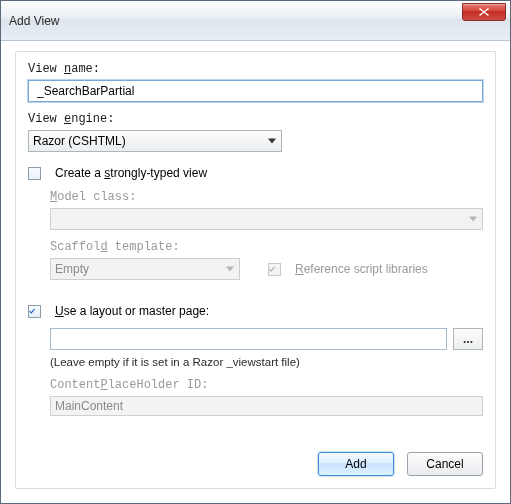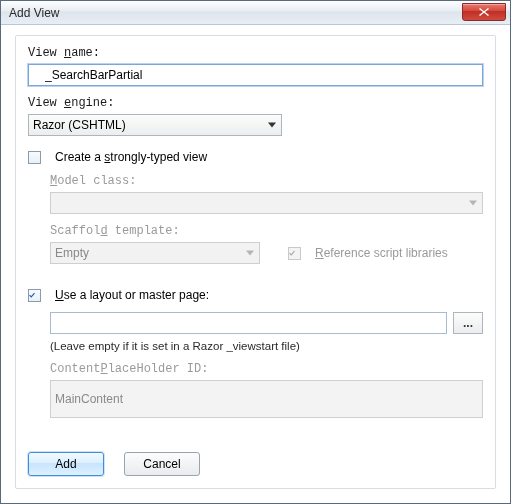--- a/index.html
+++ b/index.html
@@ -14,21 +14,21 @@
   }
   .window {
     width: 511px;
     height: 504px;
     border: 1px solid #5a6a7a;
     background: #fff;
     display: flex;
     flex-direction: column;
   }
   .titlebar {
-    height: 24px;
+    height: 40px;
     background: linear-gradient(#fdfefe, #e8edf3 45%, #dde4ec 46%, #e8eef5);
     border-bottom: 1px solid #b9c6d3;
     display: flex;
     align-items: center;
     padding: 0 2px 0 8px;
     position: relative;
   }
   .titlebar .title {
     color: #2a2a2a;
     font-size: 12px;
@@ -67,21 +67,21 @@
   .field-label {
     color: #1a1a1a;
     margin-bottom: 4px;
     font-family: Liberation Mono, monospace;
   }
   .text-input {
     width: 100%;
     height: 22px;
     border: 1px solid #a7bcd2;
     background: #fff;
-    padding: 2px 16px;
+    padding: 2px 8px;
     font-family: inherit;
     font-size: 12px;
     outline: none;
   }
   .text-input.focus {
     border-color: #7aa7d9;
     box-shadow: 0 0 0 1px rgba(122,167,217,.5);
   }
   .combo {
     width: 254px;
@@ -133,21 +133,21 @@
   .checkbox svg { display:none; }
   .checkbox.disabled {
     border-color: #c9c9c9;
     background: #f3f3f3;
   }
   .spacer-v { height: 10px; }
   .indent { margin-left: 22px; }
   .disabled-text { color: #9a9a9a; }
   .text-readonly {
     width: 100%;
-    height: 38px;
+    height: 20px;
     border: 1px solid #cfcfcf;
     background: #f3f3f3;
     padding: 2px 4px;
     color: #8a8a8a;
     display: flex;
     align-items: center;
   }
   .layout-row {
     display: flex;
     gap: 6px;
@@ -160,21 +160,22 @@
     background: linear-gradient(#fcfcfc, #ecedee);
     display: flex;
     align-items: center;
     justify-content: center;
     font-weight: bold;
     color: #333;
   }
   .footer {
     margin-top: auto;
     display: flex;
-    gap: 20px;
+    justify-content: flex-end;
+    gap: 13px;
     padding-top: 12px;
   }
   .btn {
     min-width: 76px;
     height: 24px;
     border: 1px solid #9aa4ae;
     background: linear-gradient(#fcfcfc, #e9ebee);
     display: inline-flex;
     align-items: center;
     justify-content: center;
@@ -233,21 +234,21 @@
       <div class="indent">
         <div class="field-label disabled-text"><u class="key">M</u>odel class:</div>
         <div class="combo full disabled">
           <span></span>
           <span class="arrow"></span>
         </div>
 
         <div class="spacer-v"></div>
         <div class="field-label disabled-text">Scaffol<u class="key">d</u> template:</div>
         <div class="row" style="gap:28px;">
-          <div class="combo disabled" style="width:210px;">
+          <div class="combo disabled" style="width:190px;">
             <span>Empty</span>
             <span class="arrow"></span>
           </div>
           <div class="row">
             <span class="checkbox checked disabled">
               <svg width="11" height="11" viewBox="0 0 11 11">
                   <path d="M1 5 L4 8 L10 1" stroke="#a7a7a7" stroke-width="2" fill="none"></path>
                 </svg>
             </span>
             <span class="disabled-text"><u class="key">R</u>eference script libraries</span>

